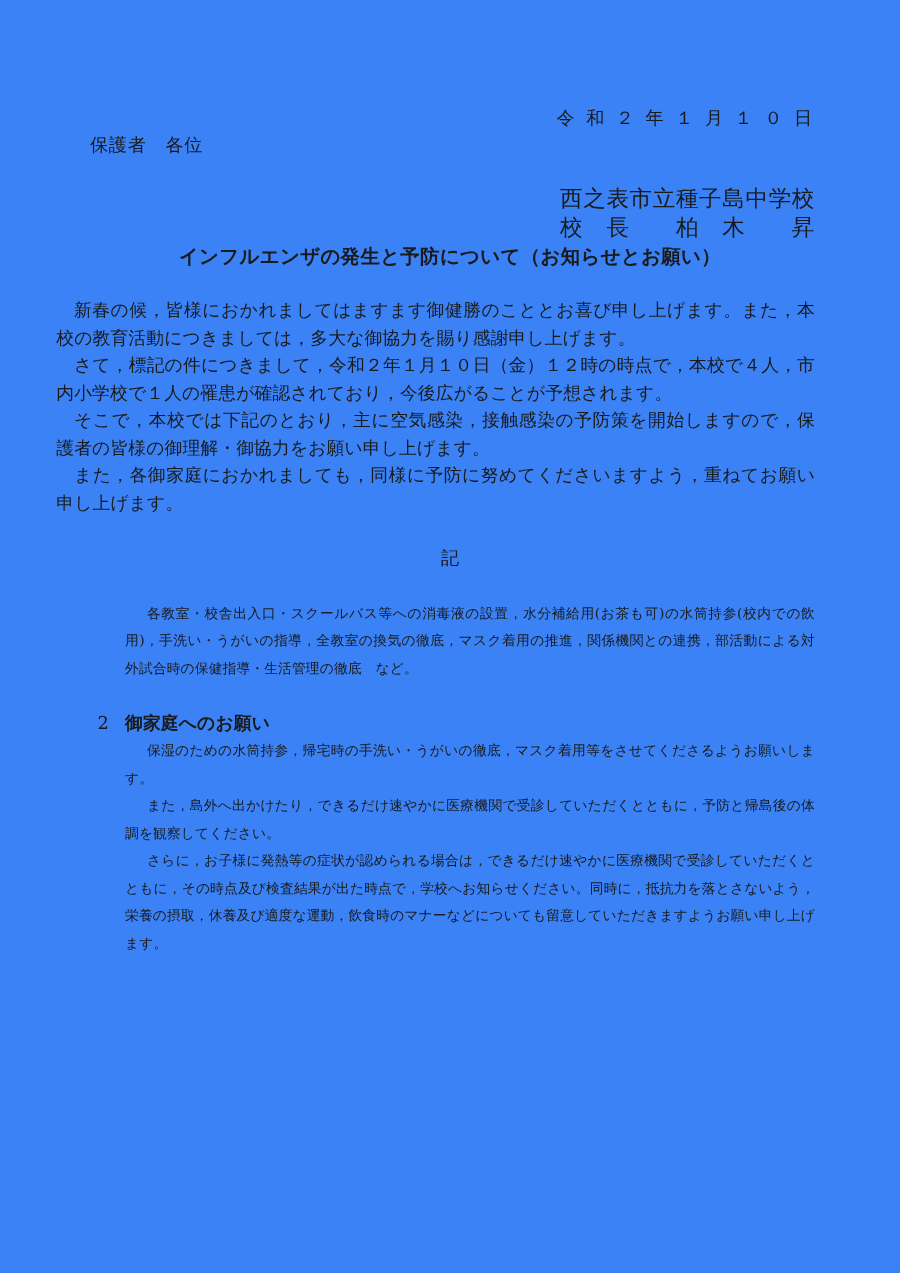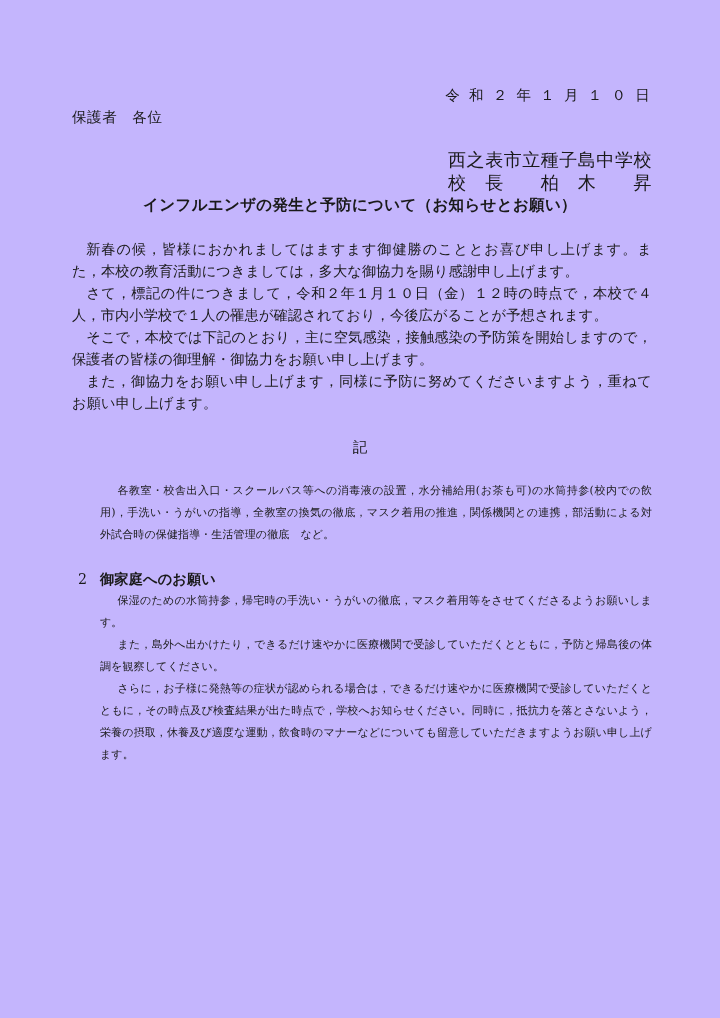--- a/index.html
+++ b/index.html
@@ -11,21 +11,21 @@
   body {
     font-family: "DejaVu Serif", "Liberation Serif", serif;
     color: #1a1a1a;
     -webkit-font-smoothing: antialiased;
   }
   .page {
     position: relative;
     width: 720px;
     height: 1018px;
     margin: 0 auto;
-    background: #c4b5fd;
+    background: #3b82f6;
     overflow: hidden;
     box-sizing: border-box;
   }
   .sheet {
     position: absolute;
     left: 0;
     top: 0;
     width: 720px;
     padding: 0;
   }
@@ -78,21 +78,21 @@
     font-size: 15.5px;
     line-height: 22px;
     font-weight: bold;
     letter-spacing: 0.02em;
     font-family: "DejaVu Sans", "Liberation Sans", sans-serif;
   }
 
   
   .body-block {
     margin-top: 22px;
-    padding-left: 72px;
+    padding-left: 45px;
     padding-right: 68px;
   }
   p.para {
     margin: 0;
     font-size: 14.2px;
     line-height: 22px;
     text-align: justify;
     text-justify: inter-character;
     text-indent: 1em;
     letter-spacing: 0.01em;
@@ -165,21 +165,21 @@
         <div class="sender-principal">校　長　　柏　木　　昇</div>
       </div>
     </div>
 
     <div class="doc-title">インフルエンザの発生と予防について（お知らせとお願い）</div>
 
     <div class="body-block">
       <p class="para">新春の候，皆様におかれましてはますます御健勝のこととお喜び申し上げます。また，本校の教育活動につきましては，多大な御協力を賜り感謝申し上げます。</p>
       <p class="para">さて，標記の件につきまして，令和２年１月１０日（金）１２時の時点で，本校で４人，市内小学校で１人の罹患が確認されており，今後広がることが予想されます。</p>
       <p class="para">そこで，本校では下記のとおり，主に空気感染，接触感染の予防策を開始しますので，保護者の皆様の御理解・御協力をお願い申し上げます。</p>
-      <p class="para">また，御協力をお願い申し上げます，同様に予防に努めてくださいますよう，重ねてお願い申し上げます。</p>
+      <p class="para">また，各御家庭におかれましても，同様に予防に努めてくださいますよう，重ねてお願い申し上げます。</p>
     </div>
 
     <div class="ki">記</div>
 
     <div class="sections">
 
       <div class="section">
         <div class="section-body">
           <p class="sub-para">各教室・校舎出入口・スクールバス等への消毒液の設置，水分補給用(お茶も可)の水筒持参(校内での飲用)，手洗い・うがいの指導，全教室の換気の徹底，マスク着用の推進，関係機関との連携，部活動による対外試合時の保健指導・生活管理の徹底　など。</p>
         </div>

